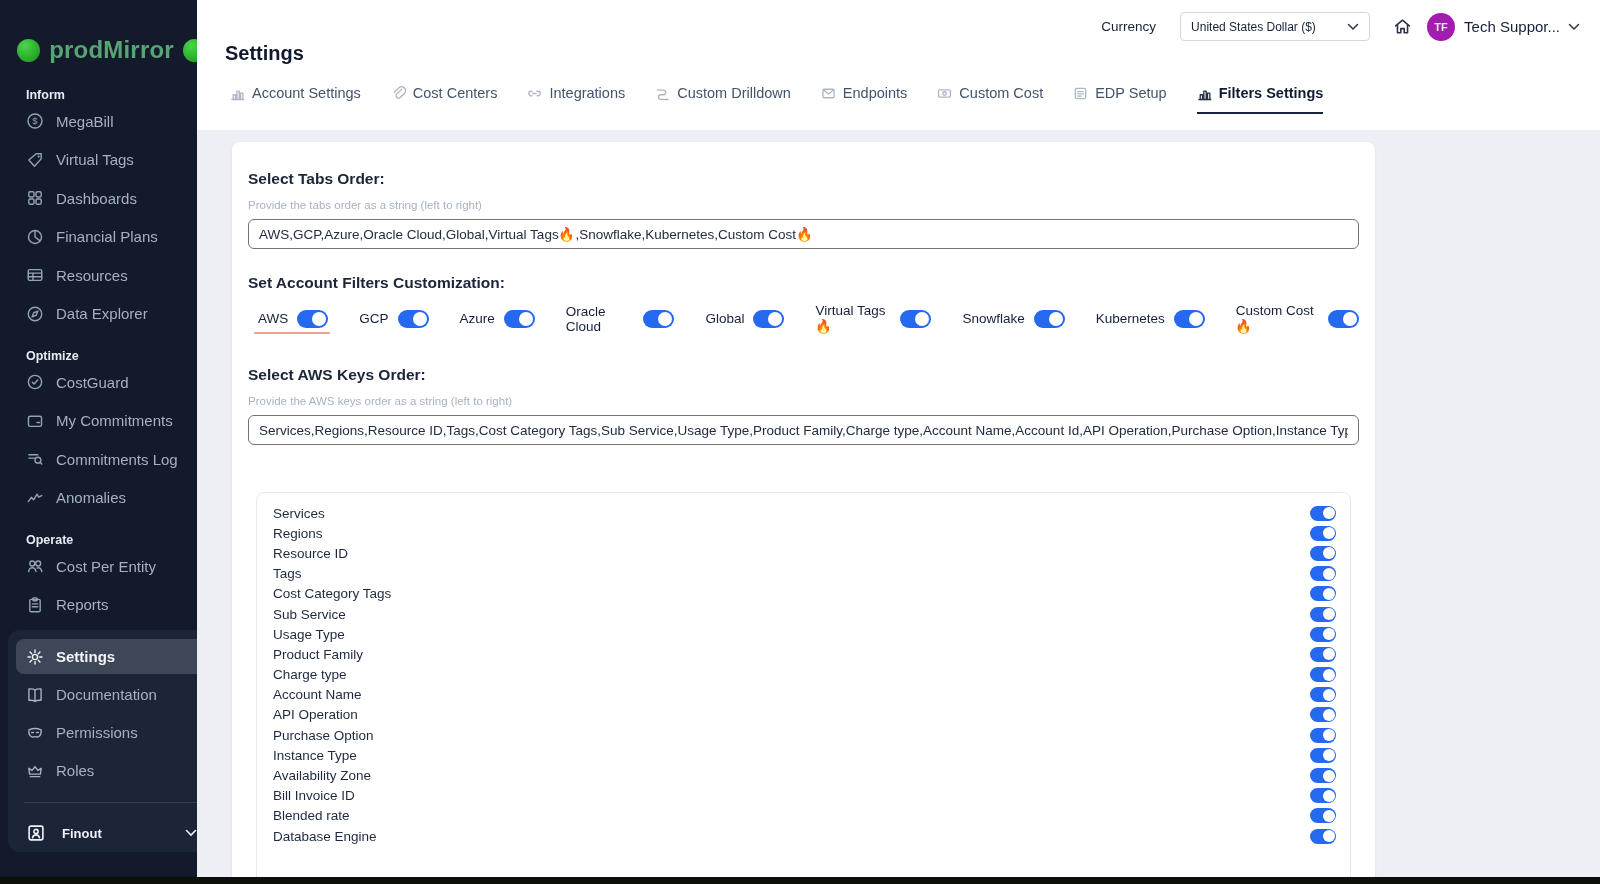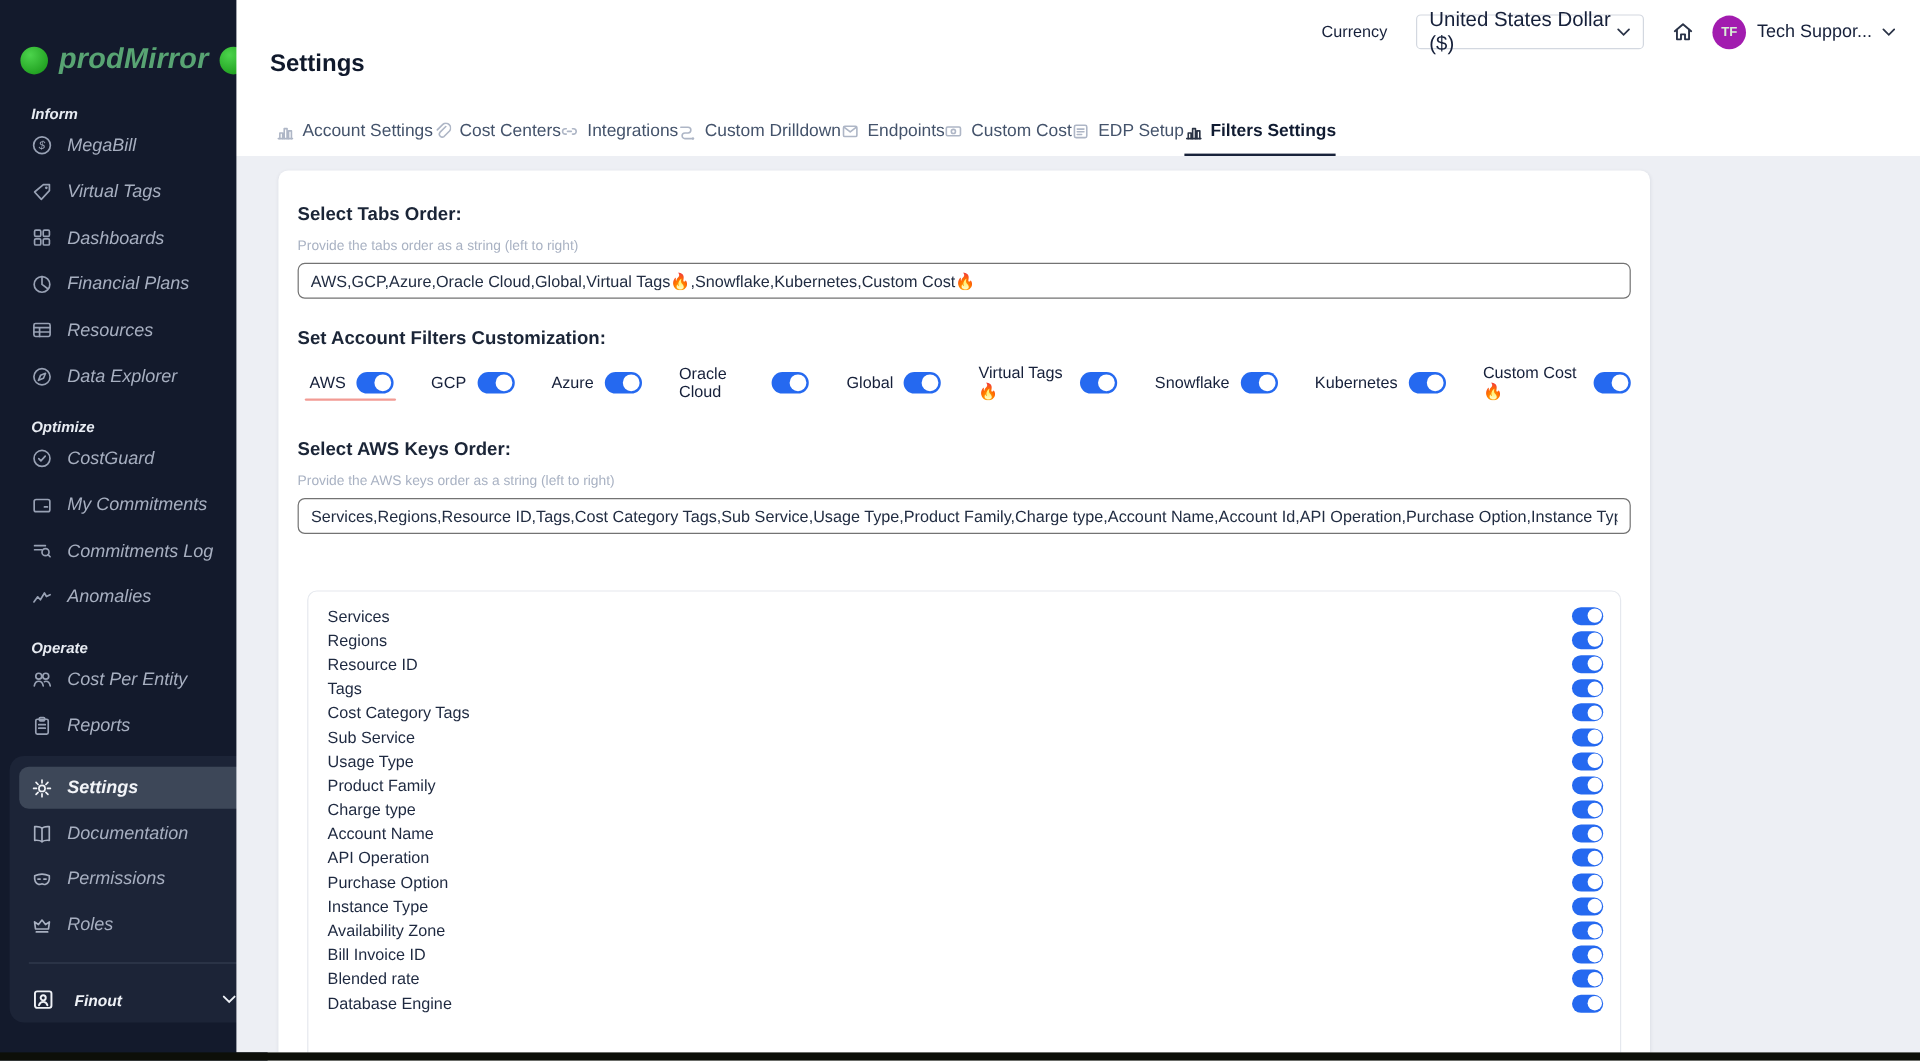--- a/index.html
+++ b/index.html
@@ -1,20 +1,20 @@
 <!DOCTYPE html>
 <html><head>
 <meta charset="utf-8">
 <style>
   * { margin:0; padding:0; box-sizing:border-box; }
   html,body { width:1600px; height:884px; overflow:hidden; font-family:"Liberation Sans", sans-serif; background:#fff; }
   .app { position:relative; width:1600px; height:884px; }
 
   
-  .sidebar { position:absolute; left:0; top:0; width:223px; height:884px; background:#131a2c; color:#a7afc0;font-style:italic; }
+  .sidebar { position:absolute; left:0; top:0; width:223px; height:884px; background:#131a2c; color:#a7afc0; }
   .logo-row { display:flex; align-items:center; justify-content:center; gap:9px; padding-top:28px; height:72px; }
   .logo-dot { width:23px; height:23px; border-radius:50%; background:radial-gradient(circle at 35% 30%, #4cd44c, #149114); }
   .logo-text { font-size:24px; font-weight:600; color:#58a473; letter-spacing:.2px; }
   .side-section-label { padding:0 0 0 26px; margin-top:16px; font-size:12.5px; font-weight:700; color:#e7ebf2; }
   .side-item { display:flex; align-items:center; gap:12px; height:38.5px; padding-left:26px; font-size:15px; cursor:pointer; }
   .side-item .ic { width:18px; height:18px; color:#98a1b4; flex:0 0 18px; display:flex; align-items:center; }
   .side-item .ic svg { width:18px; height:18px; }
   .bottom-panel { position:absolute; left:8px; right:8px; bottom:32px; height:222px; background:#1c2437; border-radius:12px; padding:6px 8px; }
   .bottom-item { display:flex; align-items:center; gap:12px; height:35px; padding-left:10px; font-size:15px; border-radius:8px; cursor:pointer; color:#a7afc0; margin-top:3px; }
   .bottom-item.active { background:#3d4758; color:#f2f4f8; font-weight:600; }
@@ -26,27 +26,27 @@
   .org-row .ic svg { width:20px; height:20px; }
   .org-name { font-size:13px; font-weight:700; flex:1; }
   .chev { width:12px; height:8px; display:inline-flex; }
   .chev svg { width:12px; height:8px; }
 
   
   .main { position:absolute; left:197px; top:0; right:0; height:884px; }
   .topbar { position:relative; height:130px; background:#fff; }
   .hdr-controls { position:absolute; top:12px; right:20px; display:flex; align-items:center; }
   .currency-label { font-size:13.5px; color:#16203a; margin-right:24px; }
-  .currency-select { display:flex; align-items:center; justify-content:space-between; width:190px; height:29px; border:1px solid #d3d8e0; border-radius:4px; padding:0 10px; font-size:17px; color:#16203a; cursor:pointer; background:#fff; }
+  .currency-select { display:flex; align-items:center; justify-content:space-between; width:190px; height:29px; border:1px solid #d3d8e0; border-radius:4px; padding:0 10px; font-size:12px; color:#16203a; cursor:pointer; background:#fff; }
   .home-btn { margin:0 14px 0 22px; color:#2a3347; cursor:pointer; display:flex; }
   .home-btn svg { width:21px; height:21px; }
   .avatar { width:28px; height:28px; border-radius:50%; background:#a21caf; color:#d8eed6; font-size:11px; font-weight:700; display:flex; align-items:center; justify-content:center; margin-right:9px; cursor:pointer; }
   .user-name { font-size:15px; color:#16203a; margin-right:8px; cursor:pointer; }
   .page-title { position:absolute; left:28px; top:42px; font-size:20px; font-weight:700; color:#10192c; }
-  .tabs-row { position:absolute; left:33px; bottom:0; display:flex; }
+  .tabs-row { position:absolute; left:33px; bottom:16px; display:flex; gap:30px; }
   .tab { display:flex; align-items:center; gap:7px; padding-bottom:11px; font-size:14.5px; color:#44536b; cursor:pointer; border-bottom:2px solid transparent; }
   .tab .ic { color:#aeb6c6; display:flex; }
   .tab .ic svg { width:15px; height:15px; }
   .tab.active { color:#101b31; font-weight:600; border-bottom-color:#18223a; }
   .tab.active .ic { color:#2a3344; }
 
   .content { position:absolute; top:130px; left:0; right:0; bottom:7px; background:#edeff4; overflow:hidden; }
   .card { position:absolute; left:35px; top:12px; width:1143px; bottom:-12px; background:#fff; border-radius:8px; box-shadow:0 1px 3px rgba(20,30,60,.07); padding:28px 16px 0 16px; }
   .section-title { font-size:15.5px; font-weight:700; color:#1b2537; margin-bottom:11px; }
   .helper { font-size:11.5px; color:#a9b2c3; margin-bottom:8px; }

